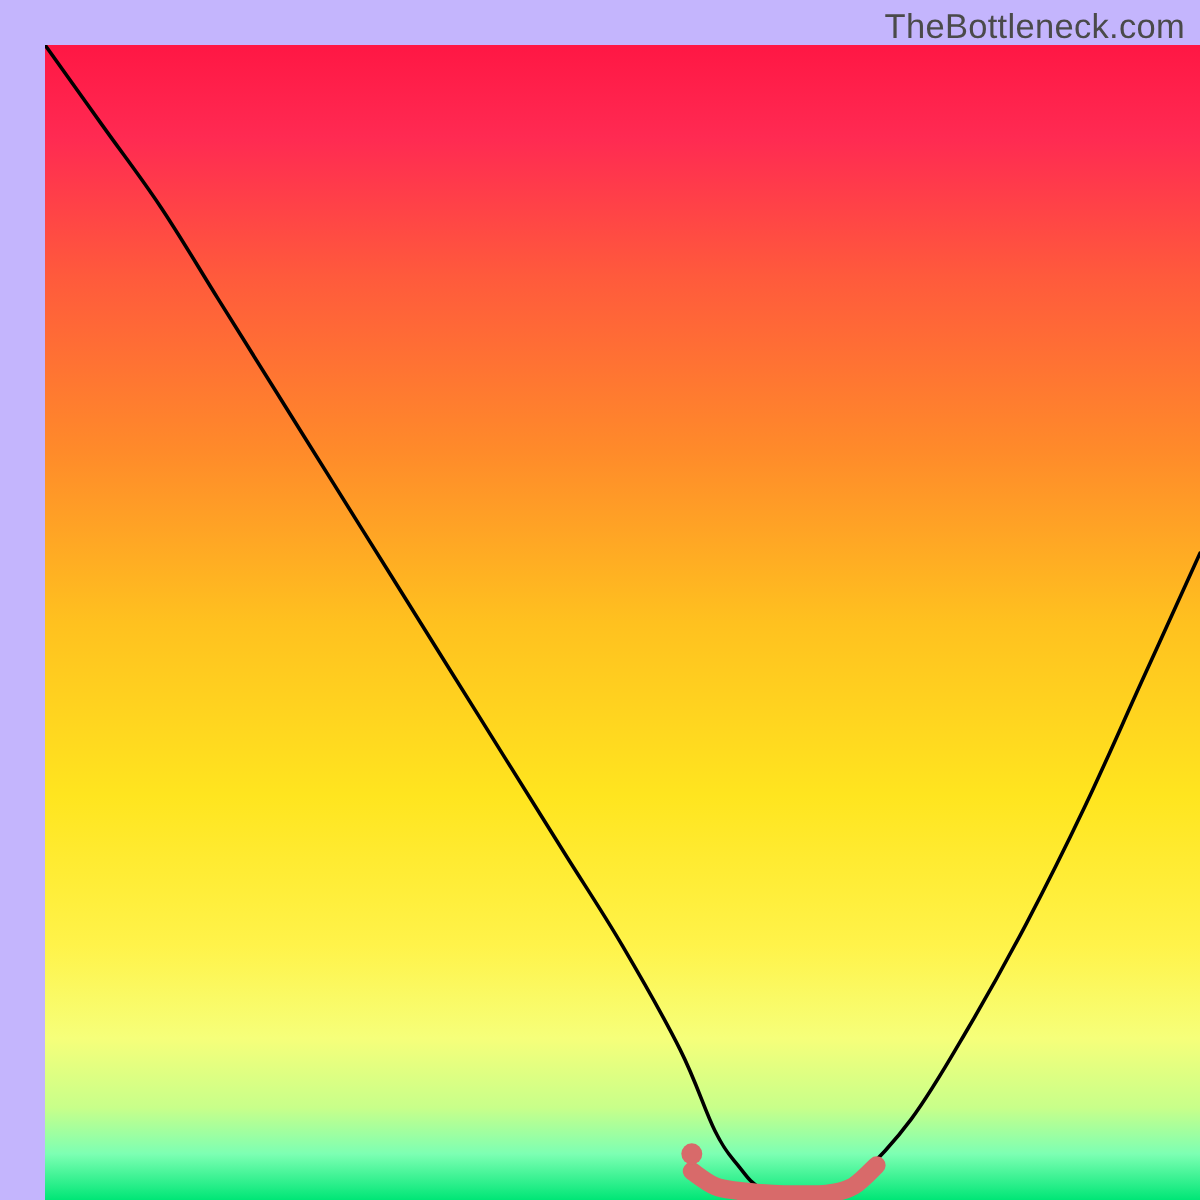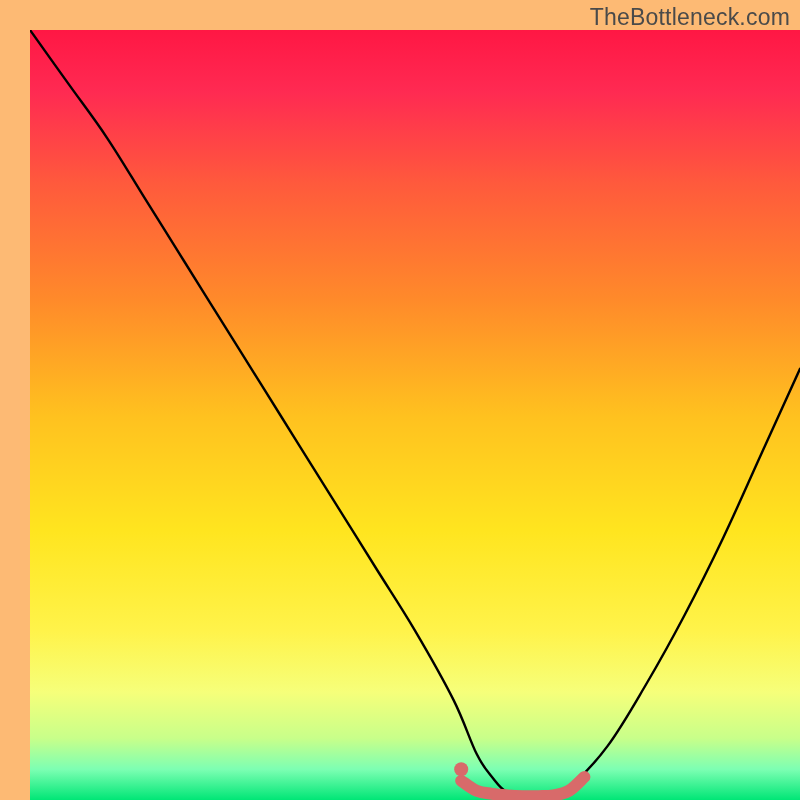--- a/index.html
+++ b/index.html
@@ -8,21 +8,21 @@
     width: 800px;
     height: 800px;
     background: #000;
     font-family: Arial, Helvetica, sans-serif;
     overflow: hidden;
   }
   .frame {
     position: relative;
     width: 800px;
     height: 800px;
-    background: #fdba74;
+    background: #c4b5fd;
   }
   .attribution {
     position: absolute;
     top: 4px;
     right: 10px;
     color: #4a4a4a;
     font-size: 23px;
     font-weight: 400;
     letter-spacing: 0.2px;
     z-index: 10;

